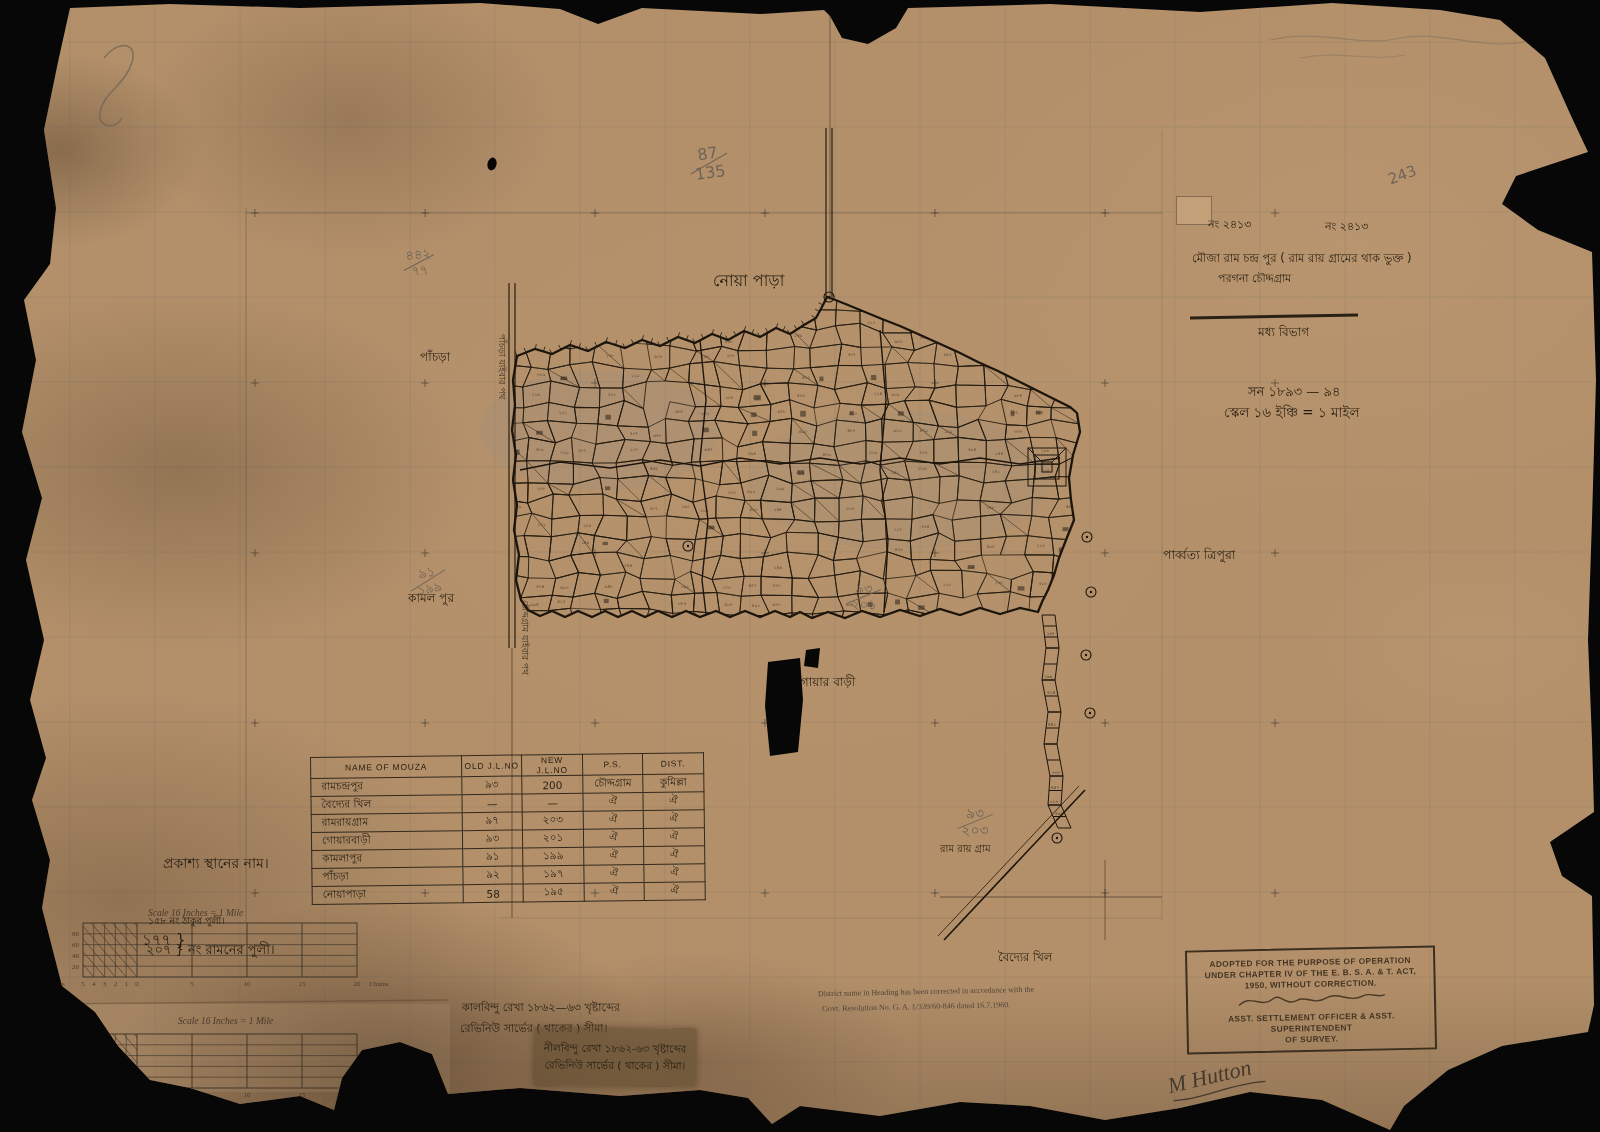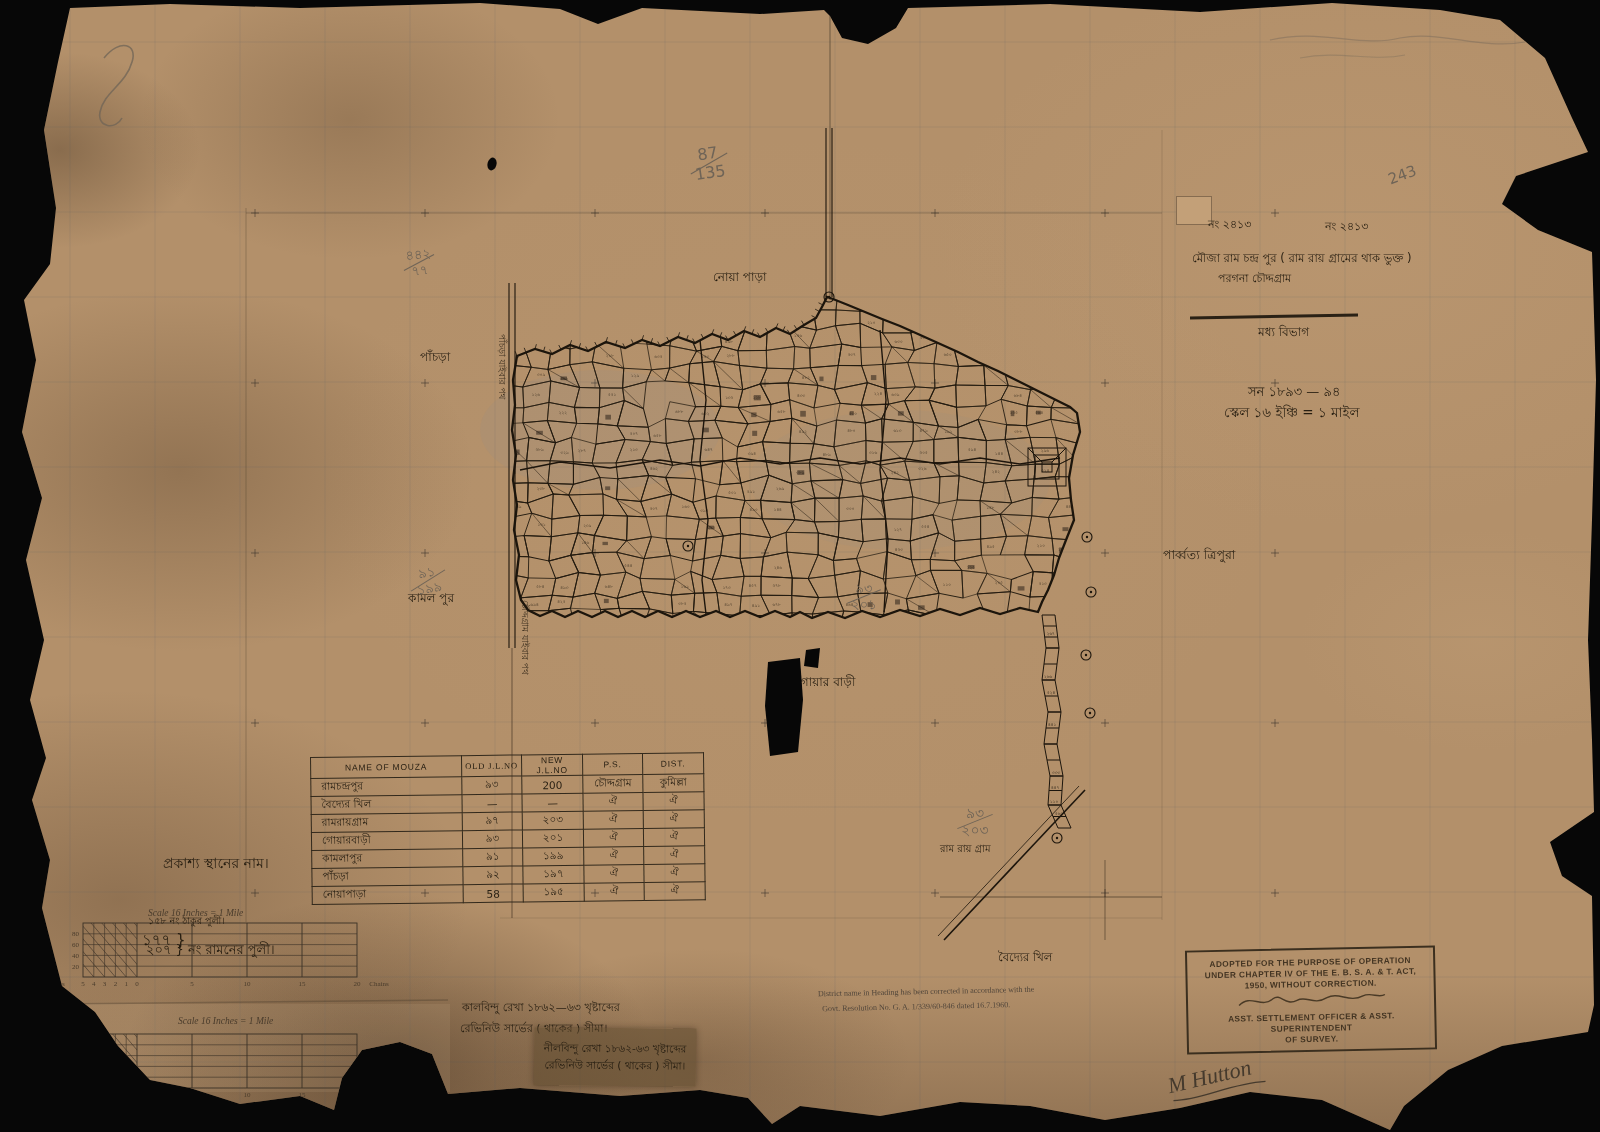--- a/index.html
+++ b/index.html
@@ -1066,21 +1066,21 @@
     <div class="t beng ink" style="left:1208px;top:172px;font-size:11px">নং ২৪১৩</div>
     <div class="t beng ink" style="left:1325px;top:174px;font-size:11px">নং ২৪১৩</div>
     <div class="t pencil" style="left:1388px;top:166px;font-size:15px;transform:rotate(-20deg)">243</div>
     <div class="t beng ink" style="left:1192px;top:206px;font-size:11.5px">মৌজা রাম চন্দ্র পুর ( রাম রায় গ্রামের থাক ভুক্ত )</div>
     <div class="t beng ink" style="left:1218px;top:226px;font-size:11px">পরগনা চৌদ্দগ্রাম</div>
     <div class="t beng ink" style="left:1258px;top:279px;font-size:12px">মধ্য বিভাগ</div>
     <div id="strike"></div>
     <div class="t beng ink" style="left:1248px;top:338px;font-size:13px">সন ১৮৯৩ — ৯৪</div>
     <div class="t beng ink" style="left:1224px;top:358px;font-size:13.5px">স্কেল ১৬ ইঞ্চি = ১ মাইল</div>
 
-    <div class="t beng ink" style="left:713px;top:224px;font-size:12px">নোয়া পাড়া</div>
+    <div class="t beng ink" style="left:713px;top:224px;font-size:16px">নোয়া পাড়া</div>
     <div class="t beng ink" style="left:420px;top:304px;font-size:12px">পাঁচড়া</div>
     <div class="t beng ink vert" style="left:495px;top:290px;font-size:9px;opacity:.85">পাঁচড়া যাইবার পথ</div>
     <div class="t beng ink vert" style="left:518px;top:556px;font-size:9px;opacity:.85">চৌদ্দগ্রাম যাইবার পথ</div>
     <div class="t beng ink" style="left:408px;top:545px;font-size:12px">কামল পুর</div>
     <div class="t beng ink" style="left:796px;top:629px;font-size:12px">গোয়ার বাড়ী</div>
     <div class="t beng ink" style="left:1163px;top:502px;font-size:12.5px">পার্ব্বত্য ত্রিপুরা</div>
     <div class="t beng ink" style="left:940px;top:797px;font-size:10px">রাম রায় গ্রাম</div>
     <div class="t beng ink" style="left:998px;top:905px;font-size:11.5px">বৈদ্যের খিল</div>
 
     <div class="pfrac" style="left:688px;top:146px;font-size:16px;transform:rotate(-8deg)">
@@ -1106,21 +1106,21 @@
     <div class="pfrac" style="left:956px;top:806px;font-size:14px">
       <div>৯৩</div>
         <div class="bar" style="width:38px"></div>
         <div>২০৩</div>
     </div>
 
     <table id="mouza-table">
       <thead>
           <tr>
             <th style="width: 146px;">NAME OF MOUZA</th>
-            <th style="width: 55px; font-family: Liberation Serif, serif;">OLD J.L.NO</th>
+            <th style="width: 55px;">OLD J.L.NO</th>
             <th style="width: 56px;">NEW J.L.NO</th>
             <th style="width: 55px;">P.S.</th>
             <th style="width: 56px;">DIST.</th>
           </tr>
         </thead>
       <tbody>
           <tr>
             <td class="name">রামচন্দ্রপুর</td>
             <td>৯৩</td>
             <td>200</td>

